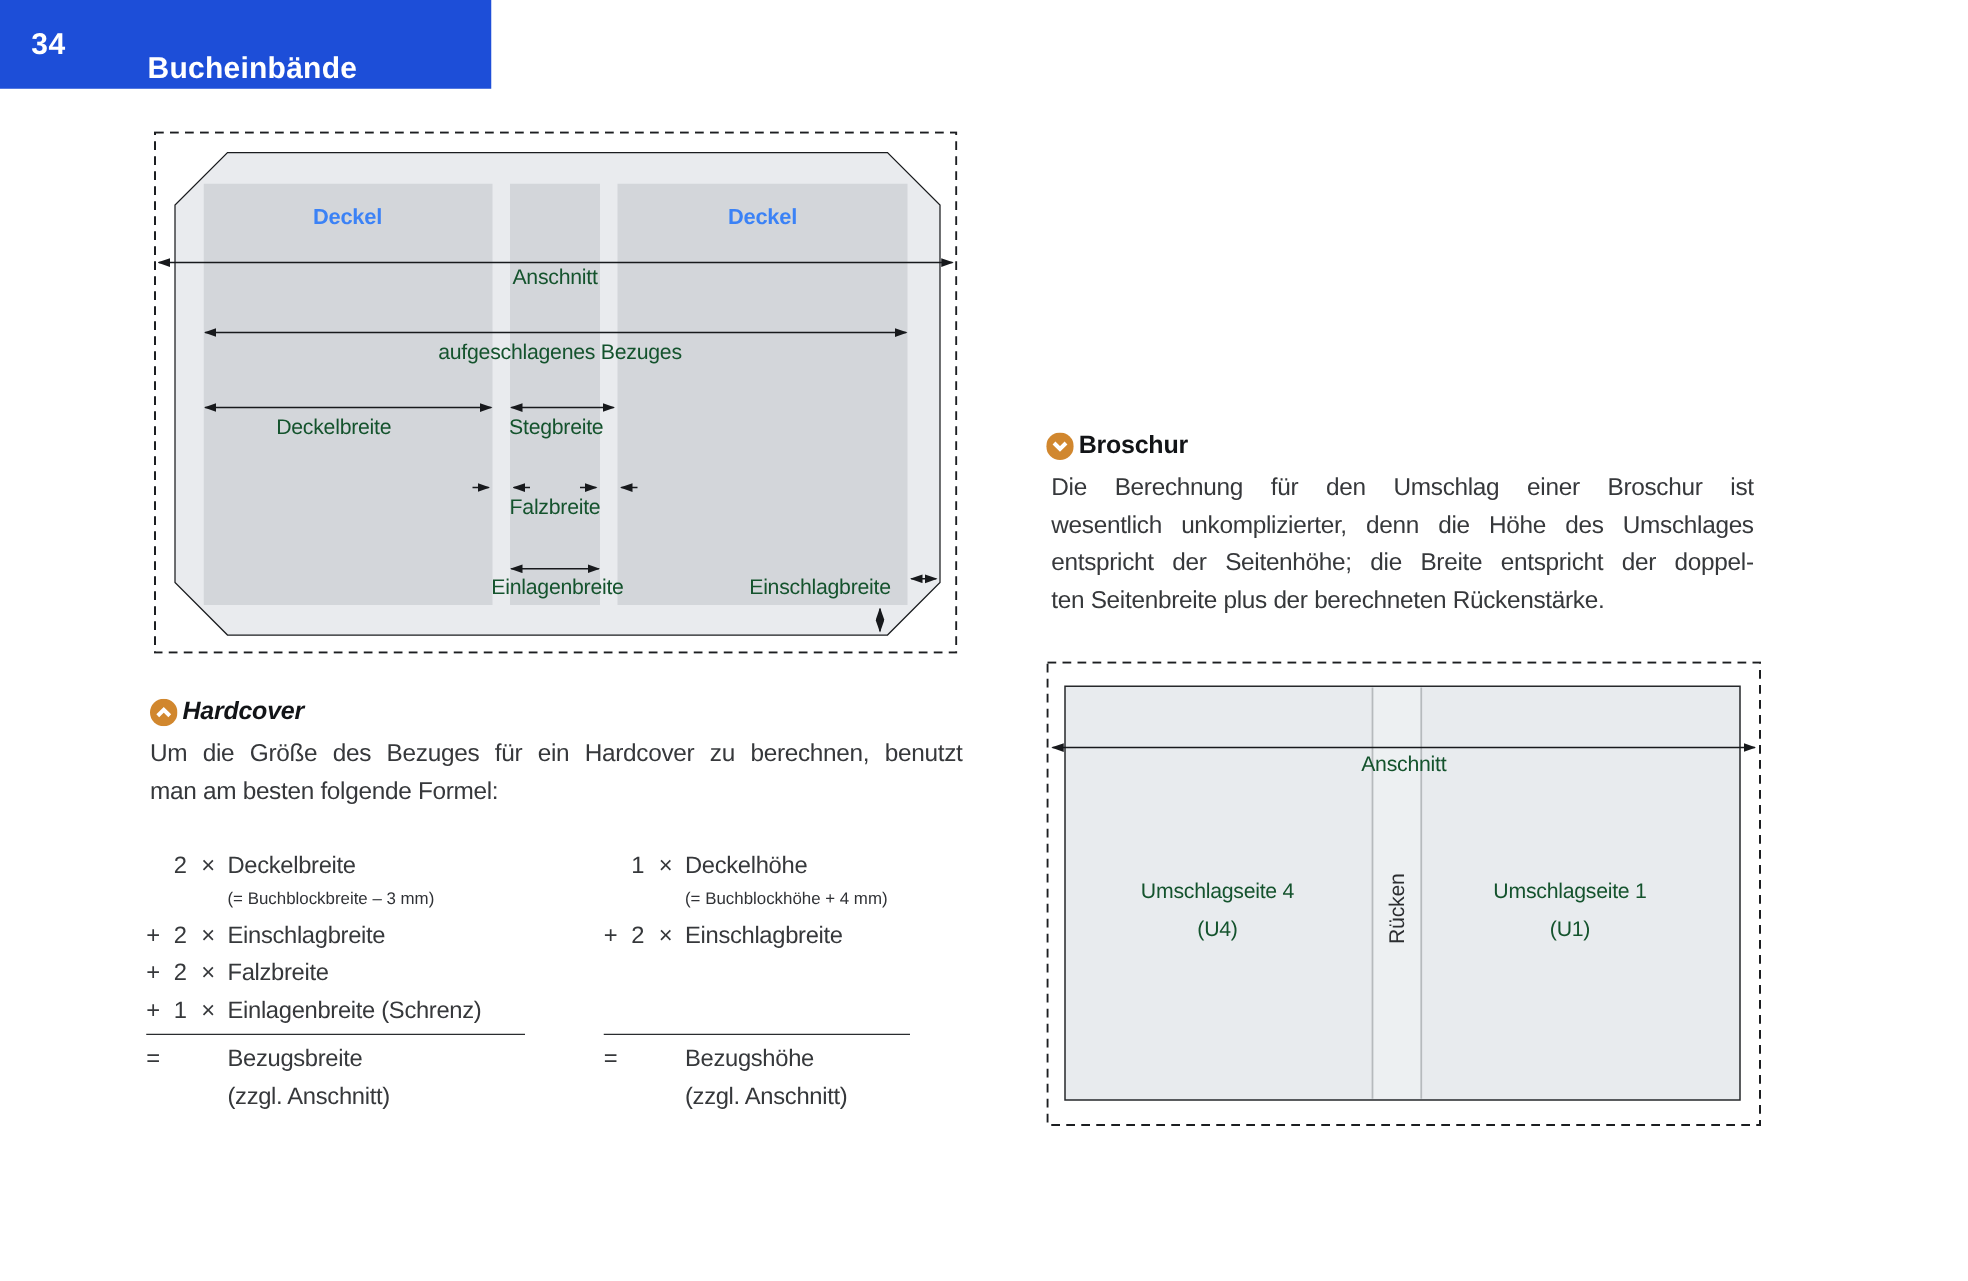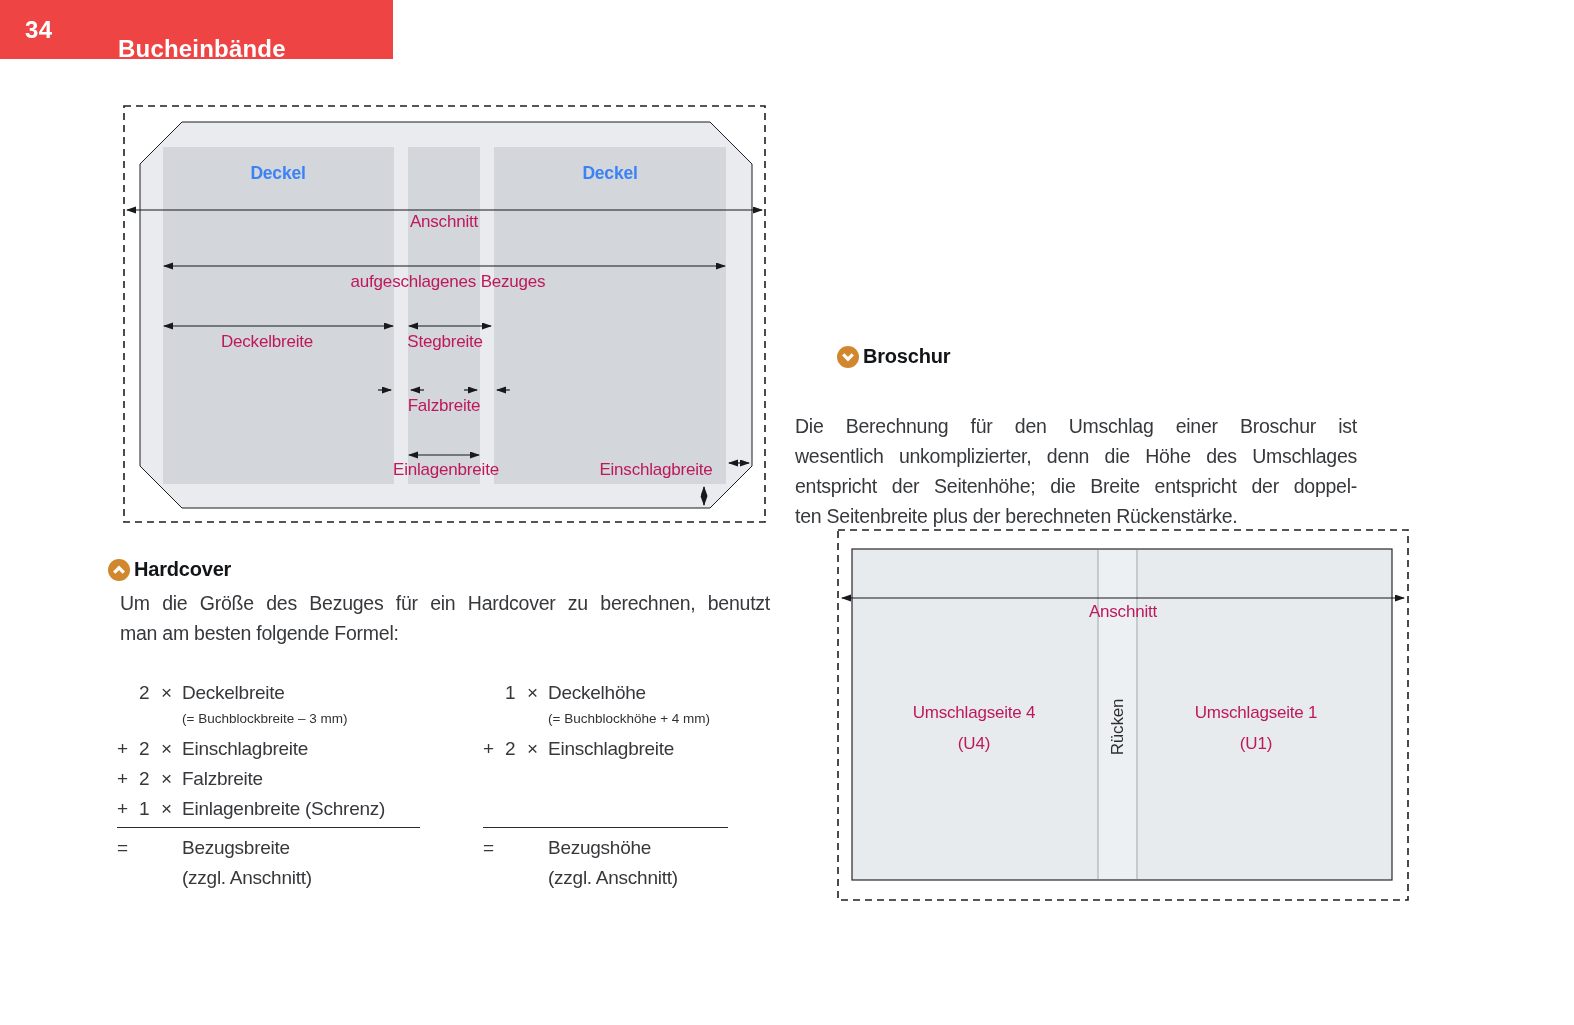--- a/index.html
+++ b/index.html
@@ -4,32 +4,32 @@
 <style>
   * { margin:0; padding:0; box-sizing:border-box; }
   html,body { background:#ffffff; }
   .page {
     position:relative; width:1574px; height:1025px; background:#ffffff;
     font-family:"Liberation Sans", sans-serif; color:#36383b; overflow:hidden;
   }
 
   
   .header-bar {
-    position:absolute; left:0; top:0; width:393px; height:59px;
-    background:#ef4444; color:#ffffff; display:flex; align-items:center;
+    position:absolute; left:0; top:0; width:393px; height:71px;
+    background:#1d4ed8; color:#ffffff; display:flex; align-items:center;
   }
   .page-number { position:absolute; left:25px; font-size:24px; font-weight:700; letter-spacing:0.5px; }
   .page-title  { position:absolute; left:118px; font-size:24px; font-weight:700; letter-spacing:0.2px;margin-top:39px; }
 
   
   .diagram { position:absolute; }
   .diagram svg { position:absolute; left:0; top:0; }
   .dlabel {
     position:absolute; transform:translateX(-50%); white-space:nowrap;
-    font-size:17px; color:#be185d; letter-spacing:-0.2px;
+    font-size:17px; color:#14532d; letter-spacing:-0.2px;
   }
   .dlabel.bold { font-weight:700; color:#3b82f6; font-size:17.5px; }
   .hc-diagram { left:123px; top:105px; width:643px; height:418px; }
   .br-diagram { left:837px; top:529px; width:572px; height:372px; }
   .ruecken-label {
     position:absolute; left:281px; top:198px; white-space:nowrap;
     transform:translate(-50%,-50%) rotate(-90deg);
     font-size:17px; color:#2c2e31; letter-spacing:-0.2px;
   }
 
@@ -97,21 +97,21 @@
     <div class="dlabel bold" style="left:487px; top:58px;">Deckel</div>
     <div class="dlabel" style="left:321px; top:107px;">Anschnitt</div>
     <div class="dlabel" style="left:325px; top:167px;">aufgeschlagenes Bezuges</div>
     <div class="dlabel" style="left:144px; top:227px;">Deckelbreite</div>
     <div class="dlabel" style="left:322px; top:227px;">Stegbreite</div>
     <div class="dlabel" style="left:321px; top:291px;">Falzbreite</div>
     <div class="dlabel" style="left:323px; top:355px;text-align:right;">Einlagenbreite</div>
     <div class="dlabel" style="left:533px; top:355px;">Einschlagbreite</div>
   </div>
 
-  <div class="section-heading" style="left:108px; top:558px;">
+  <div class="section-heading" style="left:120px; top:558px;font-style:italic;">
     <svg class="badge" viewBox="0 0 22 22">
       <circle cx="11" cy="11" r="11" fill="#d1872e"></circle>
       <polyline points="6.2,13.6 11,8.8 15.8,13.6" fill="none" stroke="#ffffff" stroke-width="3.2" stroke-linejoin="miter"></polyline>
     </svg>
     <span class="htext">Hardcover</span>
   </div>
 
   <div class="para" style="left:120px; top:588px; width:650px;">
     <div class="pline">Um die Größe des Bezuges für ein Hardcover zu berechnen, benutzt</div>
     <div class="pline last">man am besten folgende Formel:</div>
@@ -179,21 +179,21 @@
   </div>
 
   <div class="section-heading" style="left:837px; top:345px;">
     <svg class="badge" viewBox="0 0 22 22">
       <circle cx="11" cy="11" r="11" fill="#d1872e"></circle>
       <polyline points="6.2,8.4 11,13.2 15.8,8.4" fill="none" stroke="#ffffff" stroke-width="3.2" stroke-linejoin="miter"></polyline>
     </svg>
     <span class="htext">Broschur</span>
   </div>
 
-  <div class="para" style="left:795px; top:375px; width:562px;margin-top:36px;">
+  <div class="para" style="left:841px; top:375px; width:562px;">
     <div class="pline">Die Berechnung für den Umschlag einer Broschur ist</div>
     <div class="pline">wesentlich unkomplizierter, denn die Höhe des Umschlages</div>
     <div class="pline">entspricht der Seitenhöhe; die Breite entspricht der doppel-</div>
     <div class="pline last">ten Seitenbreite plus der berechneten Rückenstärke.</div>
   </div>
 
   <div class="diagram br-diagram">
     <svg width="572" height="372" viewBox="0 0 572 372">
       <defs>
         <marker id="brA" markerWidth="10" markerHeight="8" refX="9" refY="3.5" orient="auto-start-reverse" markerUnits="userSpaceOnUse">

